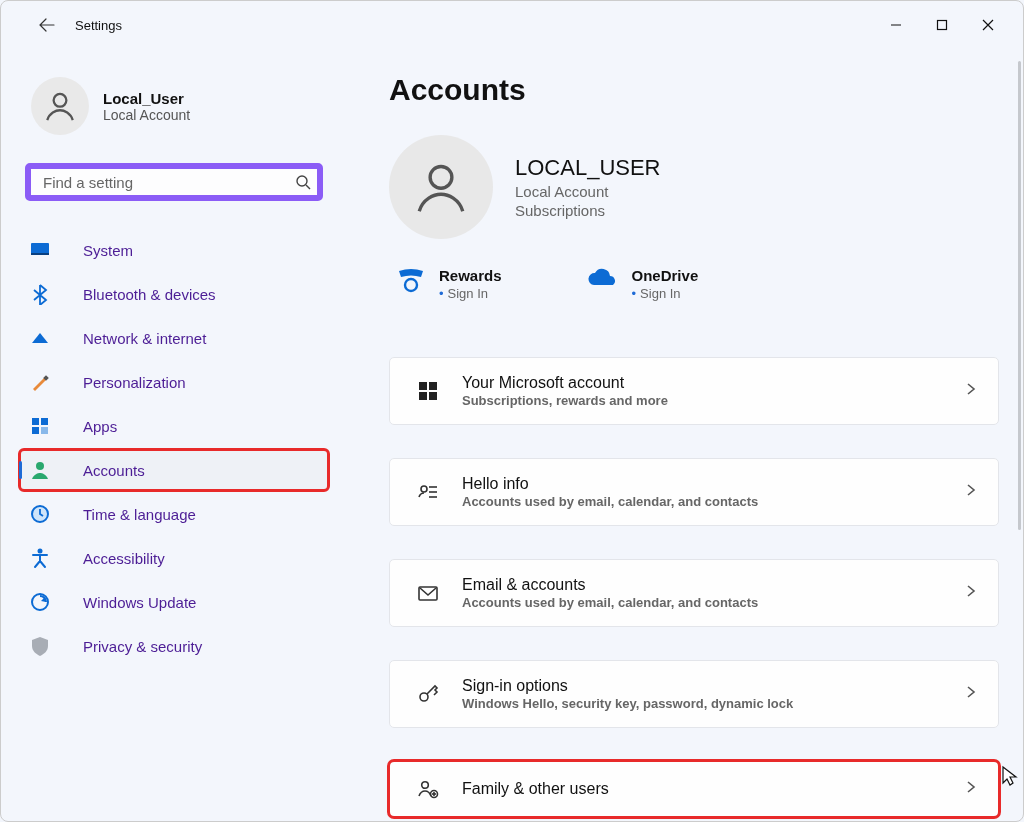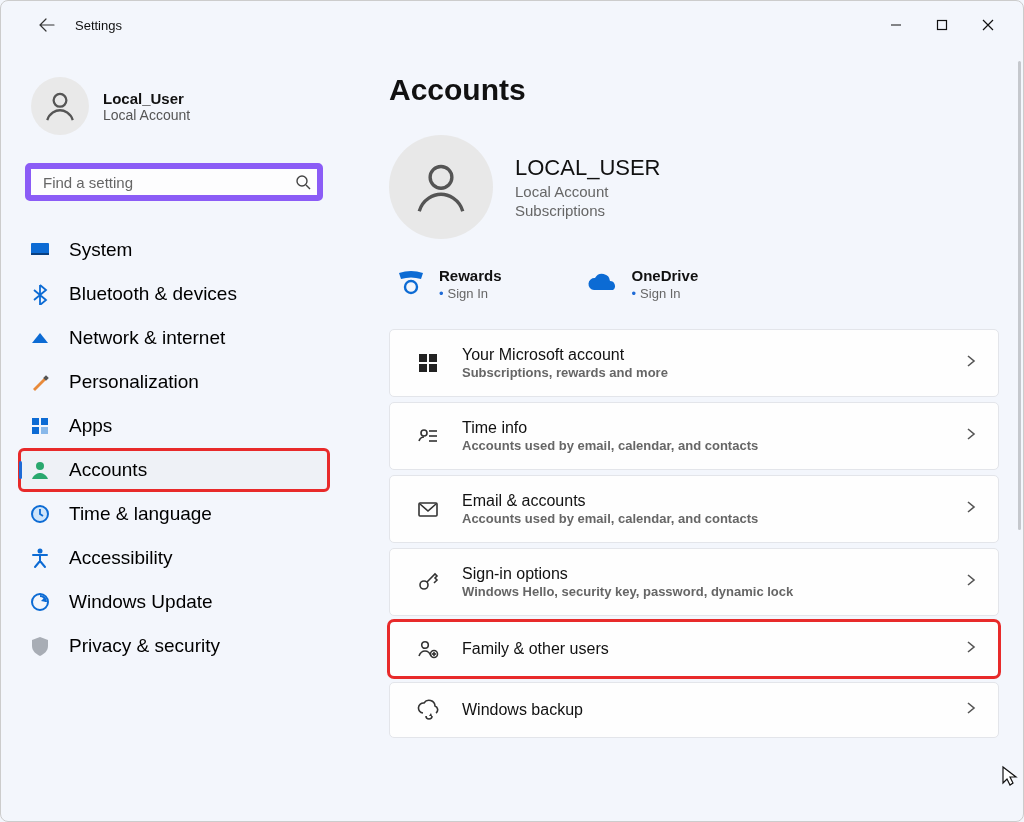--- a/index.html
+++ b/index.html
@@ -13,37 +13,37 @@
     .sidebar { width: 340px; padding: 28px 12px 12px 18px; display: flex; flex-direction: column; }
     .user-block { display: flex; align-items: center; gap: 14px; margin-bottom: 28px; margin-left: 12px; }
     .avatar-circle { width: 58px; height: 58px; border-radius: 50%; background: #e9e9e9; display: flex; align-items: center; justify-content: center; }
     .user-name { font-size: 15px; font-weight: 600; color: #111; }
     .user-sub { font-size: 14px; color: #555; }
     .search-wrap { position: relative; margin: 0 6px 18px 6px; }
     .search-input { width: 100%; height: 38px; border: 6px solid #8b5cf6; border-radius: 5px; padding: 0 40px 0 12px; font-size: 15px; background: #fdfdfe; }
     .search-input::placeholder { color: #666; }
     .search-icon { position: absolute; right: 12px; top: 50%; transform: translateY(-50%); }
     .nav { margin-top: 10px; display: flex; flex-direction: column; gap: 2px; }
-    .nav-item { display: flex; align-items: center; gap: 18px; height: 42px; padding: 0 10px; cursor: pointer; border-radius: 5px; position: relative; font-size: 19px; color: #000000; }
+    .nav-item { display: flex; align-items: center; gap: 32px; height: 42px; padding: 0 10px; cursor: pointer; border-radius: 5px; position: relative; font-size: 15px; color: #4c1d95; }
     .nav-item.selected { background: #eef1f6; }
     .nav-item.selected::before { content: ""; position: absolute; left: 0px; top: 12px; bottom: 12px; width: 3px; background: #1f6bd6; border-radius: 2px; }
     .nav-icon { width: 22px; height: 22px; display: flex; align-items: center; justify-content: center; }
     .main { flex: 1; padding: 24px 24px 0 48px; overflow-y: auto; position: relative; }
     .page-title { font-size: 30px; font-weight: 600; margin-bottom: 28px; color: #111; }
     .profile-block { display: flex; align-items: center; gap: 22px; margin-bottom: 28px; }
     .avatar-lg { width: 104px; height: 104px; border-radius: 50%; background: #e8e8e8; display: flex; align-items: center; justify-content: center; }
     .profile-name { font-size: 22px; font-weight: 500; color: #111; }
     .profile-sub { font-size: 15px; color: #666; margin-top: 2px; }
     .cloud-row { display: flex; gap: 82px; margin-bottom: 28px; margin-left: 8px; }
-    .cloud-item { display: flex; align-items: center; gap: 14px; cursor: pointer; }
+    .cloud-item { display: flex; align-items: flex-start; gap: 14px; cursor: pointer; }
     .cloud-label { font-size: 15px; font-weight: 600; color: #111; }
     .cloud-action { font-size: 13px; color: #666; margin-top: 2px; }
     .bullet { color: #1f6bd6; margin-right: 4px; }
     .cards { display: flex; flex-direction: column; gap: 5px; }
-    .card { background: #fefefe; border: 1px solid #e3e5ea; border-radius: 5px; display: flex; align-items: center; padding: 16px 22px; cursor: pointer; }
+    .card { background: #fefefe; border: 1px solid #e3e5ea; border-radius: 5px; display: flex; align-items: center; padding: 16px 22px; cursor: pointer; margin-top: 28px; }
     .card-icon { width: 32px; display: flex; justify-content: center; margin-right: 18px; }
     .card-title { font-size: 16px; color: #111; }
     .card-sub { font-size: 13px; color: #666; margin-top: 1px; font-weight: bold; }
     .chevron { margin-left: auto; }
     .highlight-red { outline: 3px solid #e82a2a; outline-offset: -1px; }
     .nav-highlight { outline: 3px solid #e82a2a; outline-offset: -2px; }
     .cursor { position: absolute; left: 660px; top: 716px; pointer-events: none; }
     .scrollbar-track { position: absolute; right: 2px; top: 60px; bottom: 4px; width: 6px; }
     .scrollbar-thumb { position: absolute; top: 0; width: 3px; height: 62%; background: #c5c8cd; border-radius: 2px; right: 0; }
   </style>
@@ -253,21 +253,21 @@
     <span class="card-icon">
             <svg width="22" height="22" viewBox="0 0 22 22">
               <circle cx="7" cy="8" r="3" stroke="#333" stroke-width="1.6" fill="none"></circle>
               <path d="M2 16c1-3 3-4 5-4" stroke="#333" stroke-width="1.6" fill="none"></path>
               <line x1="12" y1="6" x2="20" y2="6" stroke="#333" stroke-width="1.6"></line>
               <line x1="12" y1="11" x2="20" y2="11" stroke="#333" stroke-width="1.6"></line>
               <line x1="12" y1="16" x2="20" y2="16" stroke="#333" stroke-width="1.6"></line>
             </svg>
           </span>
     <div>
-      <div class="card-title">Time info</div>
+      <div class="card-title">Hello info</div>
       <div class="card-sub">Accounts used by email, calendar, and contacts</div>
     </div>
     <span class="chevron"><svg width="10" height="14" viewBox="0 0 10 14">
               <path d="M2 2 L8 7 L2 12" stroke="#555" stroke-width="1.6" fill="none"></path>
             </svg></span>
         </div>
         <div class="card">
     <span class="card-icon">
             <svg width="22" height="22" viewBox="0 0 22 22">
               <rect x="2" y="5" width="18" height="13" rx="1" stroke="#333" stroke-width="1.6" fill="none"></rect>

